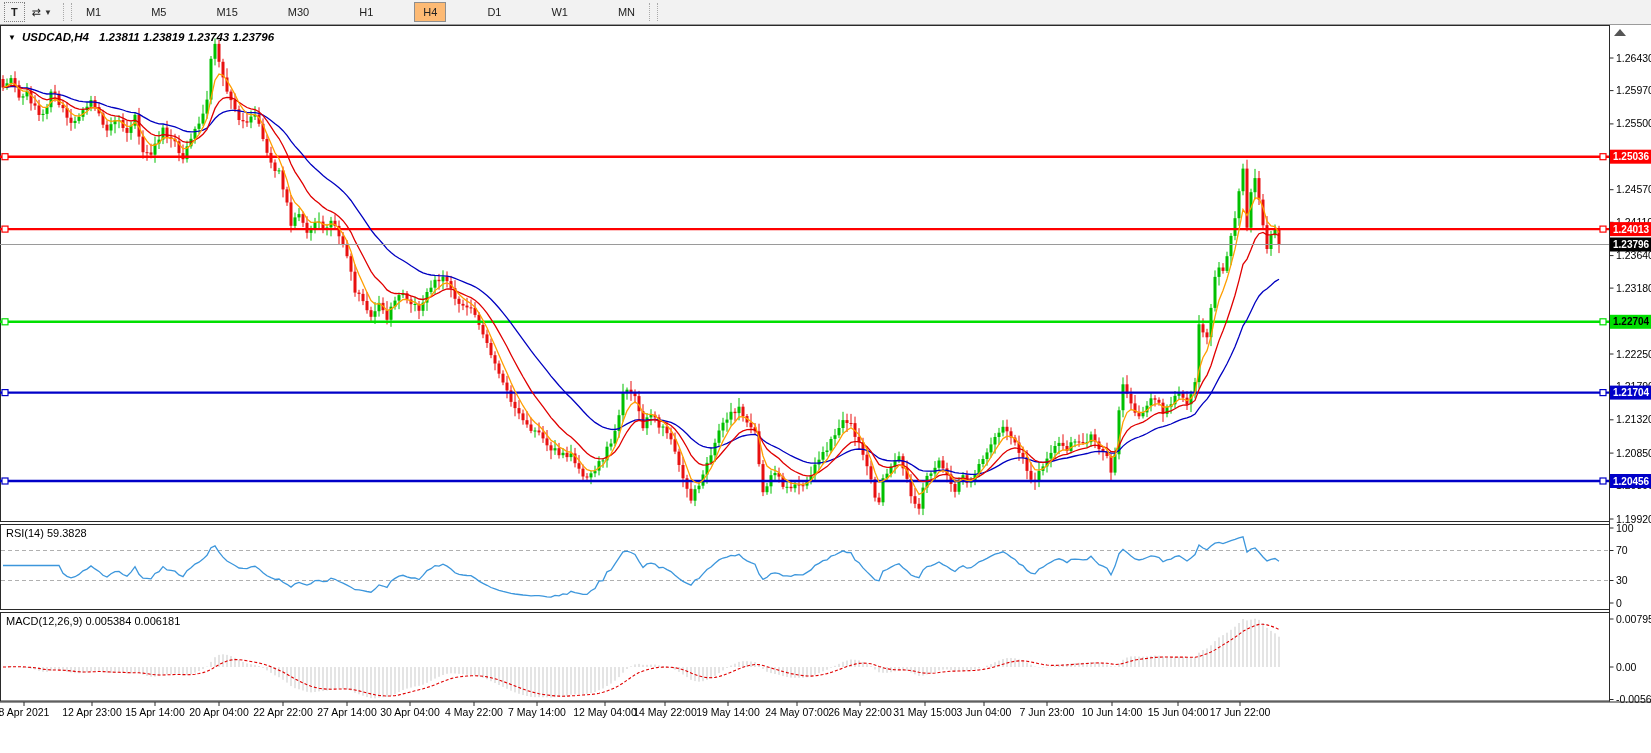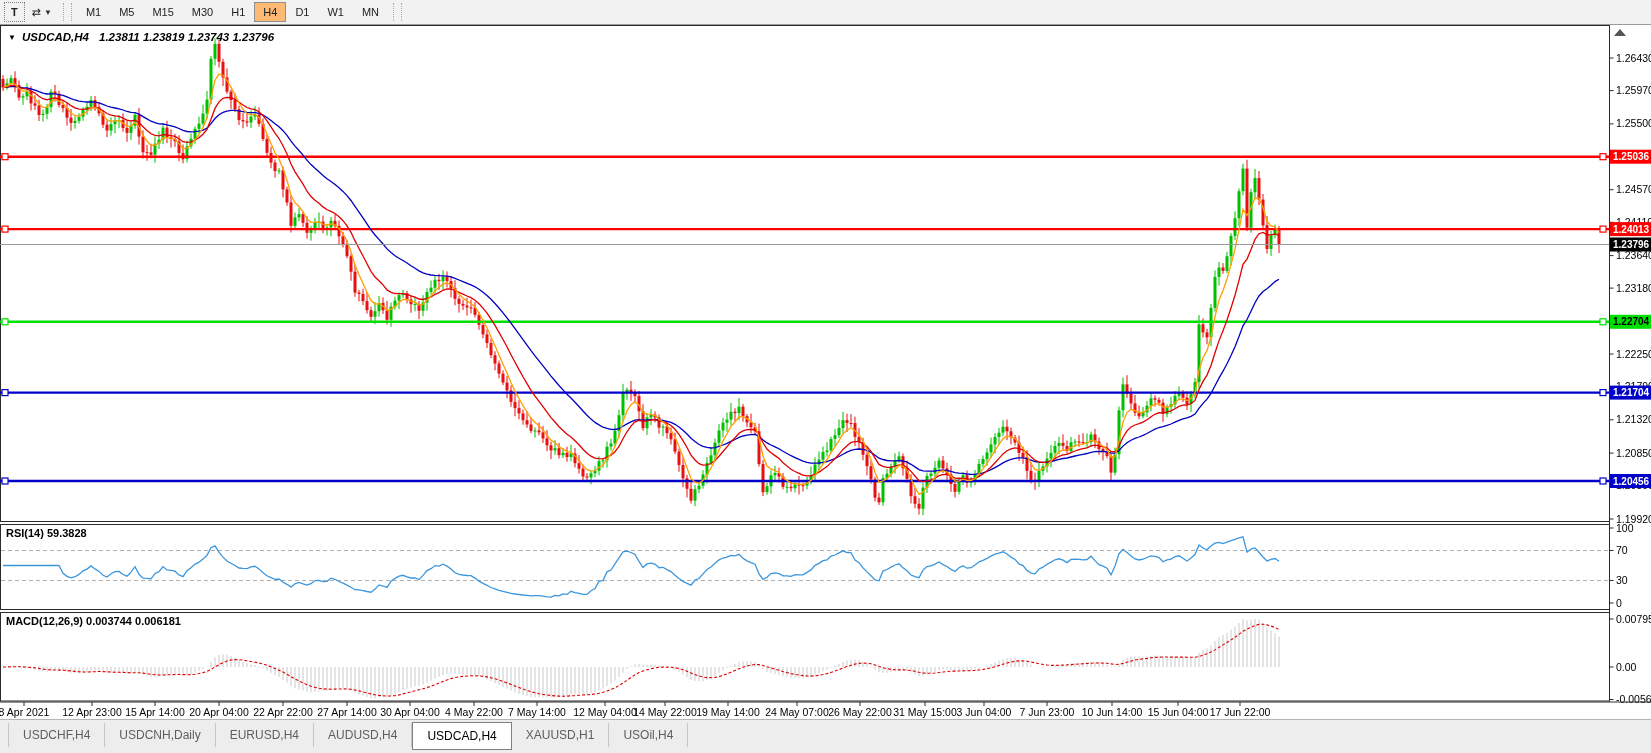--- a/index.html
+++ b/index.html
@@ -14,21 +14,21 @@
   .ttool{margin-left:4px;border:1px dotted #808080;font-weight:bold;}
   .iconbtn{padding:0 4px;}
   .iconbtn .caret{font-size:8px;margin-left:3px;color:#333;}
   .grip{width:7px;height:18px;margin:0 5px;border-left:1px dotted #aaa;border-right:1px dotted #aaa;}
   .tfbtn{height:20px;margin:0;border:1px solid transparent;background:transparent;
     font-family:"Liberation Sans",sans-serif;font-size:11px;color:#222;padding:0 8px;cursor:default;}
   .tfbtn.active{background:#fdba74;border:1px solid #8f8f8f;}
   
   .chartarea{position:absolute;left:0;top:25px;width:1651px;height:694px;background:#fff;}
   .chartarea svg{display:block;}
-  .overlay{position:absolute;color:#000;pointer-events:none;white-space:nowrap;font-weight:bold;}
+  .overlay{position:absolute;color:#000;pointer-events:none;white-space:nowrap;}
   .title-overlay{left:8px;top:6px;font-size:11.5px;font-weight:bold;font-style:italic;}
   .title-overlay .sym{margin-right:10px;}
   .title-overlay .arrow{font-size:8px;margin-right:6px;vertical-align:1px;}
   .rsi-label{left:6px;top:502px;font-size:11px;}
   .macd-label{left:6px;top:590px;font-size:11px;}
   
   .tabbar{position:absolute;left:0;top:719px;width:1651px;height:34px;background:#ededed;
     border-top:1px solid #b5b5b5;display:flex;align-items:flex-start;padding:3px 0 0 8px;
     box-sizing:border-box;}
   .tab{height:24px;display:flex;align-items:center;padding:0 14px;font-size:12px;color:#5e5e5e;
@@ -42,21 +42,21 @@
 
 <div class="app">
 
   <div class="toolbar">
     <button class="tbtn ttool">T</button>
     <div class="tbtn iconbtn">
       <span>⇄</span>
       <span class="caret">▼</span>
     </div>
     <div class="grip"></div>
-    <div id="tfbar" style="display:flex;">
+    <div id="tfbar" style="display:flex;gap:32px;">
         <button class="tfbtn">M1</button>
         <button class="tfbtn">M5</button>
         <button class="tfbtn">M15</button>
         <button class="tfbtn">M30</button>
         <button class="tfbtn">H1</button>
         <button class="tfbtn active">H4</button>
         <button class="tfbtn">D1</button>
         <button class="tfbtn">W1</button>
         <button class="tfbtn">MN</button>
       </div>
@@ -1159,26 +1159,17 @@
           <line x1="1178" y1="703" x2="1178" y2="707" stroke="#2a2a2a"></line>
           <text x="1178" y="717" font-size="10.5" fill="#000" text-anchor="middle">15 Jun 04:00</text>
           <line x1="1240" y1="703" x2="1240" y2="707" stroke="#2a2a2a"></line>
           <text x="1240" y="717" font-size="10.5" fill="#000" text-anchor="middle">17 Jun 22:00</text>
         </g>
       </svg>
     <div class="overlay title-overlay">
       <span class="arrow">▼</span><span class="sym">USDCAD,H4</span><span>1.23811 1.23819 1.23743 1.23796</span>
     </div>
     <div class="overlay rsi-label">RSI(14) 59.3828</div>
-    <div class="overlay macd-label">MACD(12,26,9) 0.003744 0.006181</div>
+    <div class="overlay macd-label">MACD(12,26,9) 0.005384 0.006181</div>
   </div>
 
-  <div class="tabbar" id="tabbar">
-      <div class="tab">USDCHF,H4</div>
-      <div class="tab">USDCNH,Daily</div>
-      <div class="tab">EURUSD,H4</div>
-      <div class="tab">AUDUSD,H4</div>
-      <div class="tab active">USDCAD,H4</div>
-      <div class="tab">XAUUSD,H1</div>
-      <div class="tab">USOil,H4</div>
-    </div>
 
 </div>
 
 </body></html>

